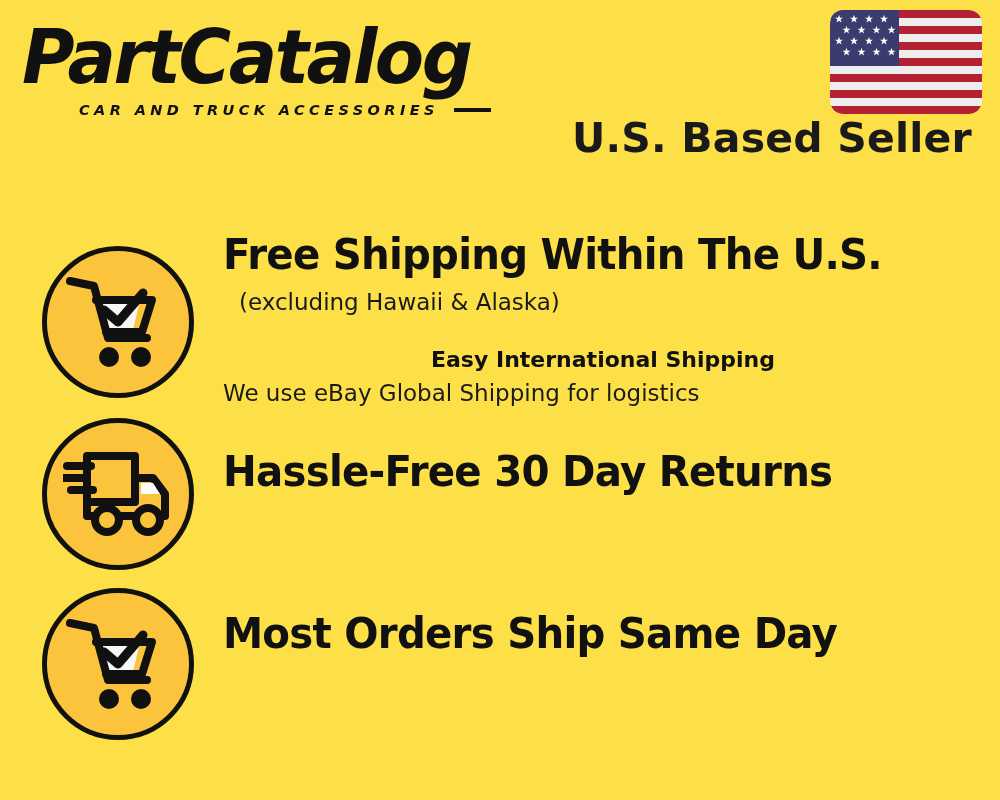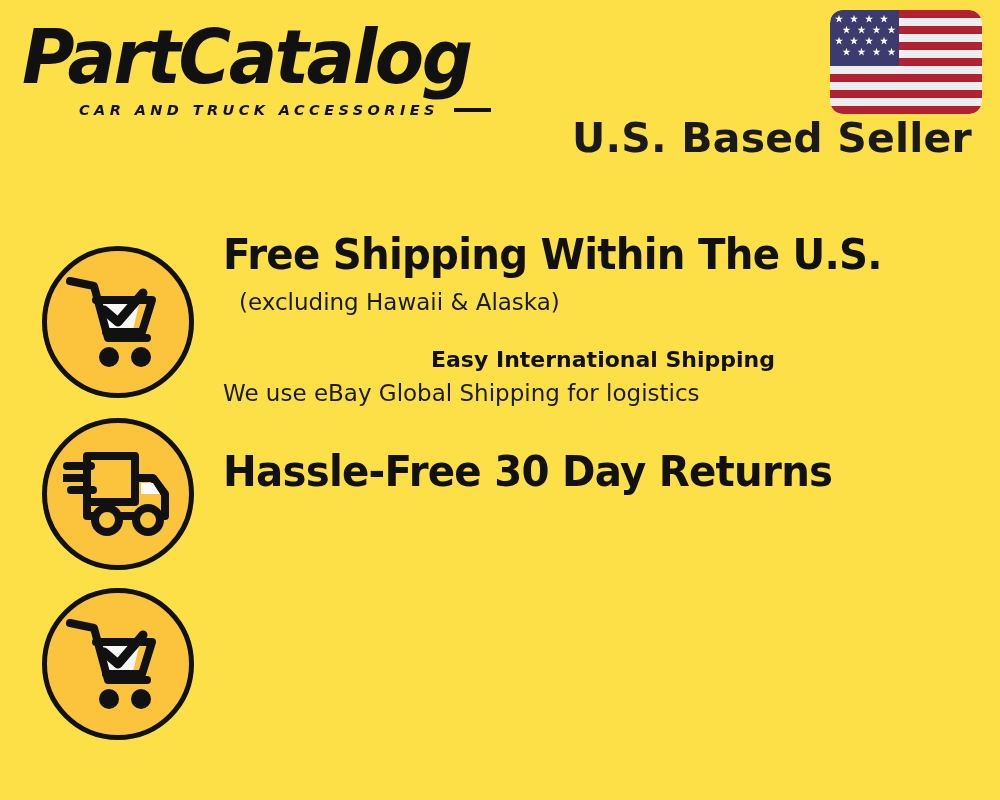--- a/index.html
+++ b/index.html
@@ -288,16 +288,19 @@
       <div class="icon-badge">
         <svg width="108" height="100" viewBox="0 0 108 100" xmlns="http://www.w3.org/2000/svg" aria-hidden="true">
           <polygon points="34,28 76,28 69,58 41,58" fill="#F7F7F5"></polygon>
           <path d="M6 9 L30 14 L44 66 L83 66" fill="none" stroke="#111111" stroke-width="8" stroke-linecap="round" stroke-linejoin="round"></path>
           <path d="M32 28 L88 28 L78 60 L42 60" fill="none" stroke="#111111" stroke-width="8" stroke-linecap="round" stroke-linejoin="round"></path>
           <path d="M40 38 L54 50 L79 21" fill="none" stroke="#111111" stroke-width="9" stroke-linecap="round" stroke-linejoin="round"></path>
           <circle cx="45" cy="85" r="10" fill="#111111"></circle>
           <circle cx="77" cy="85" r="10" fill="#111111"></circle>
         </svg>
       </div>
+      <div class="feature-text">
+        <div class="feat-title">Most Orders Ship Same Day</div>
+      </div>
     </div>
 
   </div>
 </div>
 
 </body></html>

